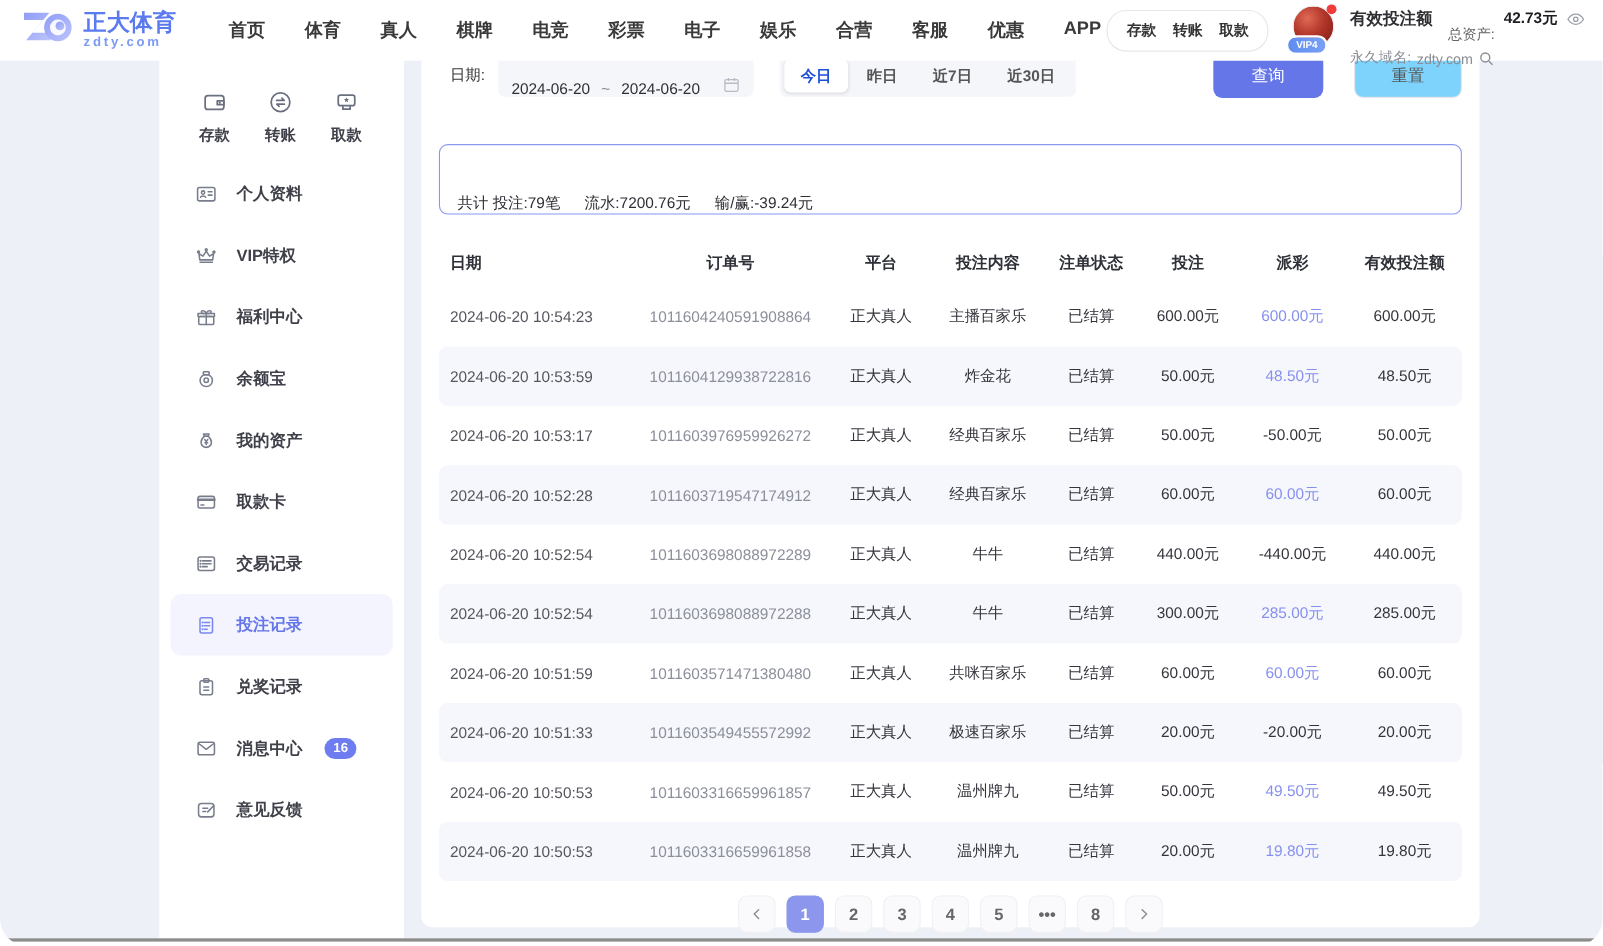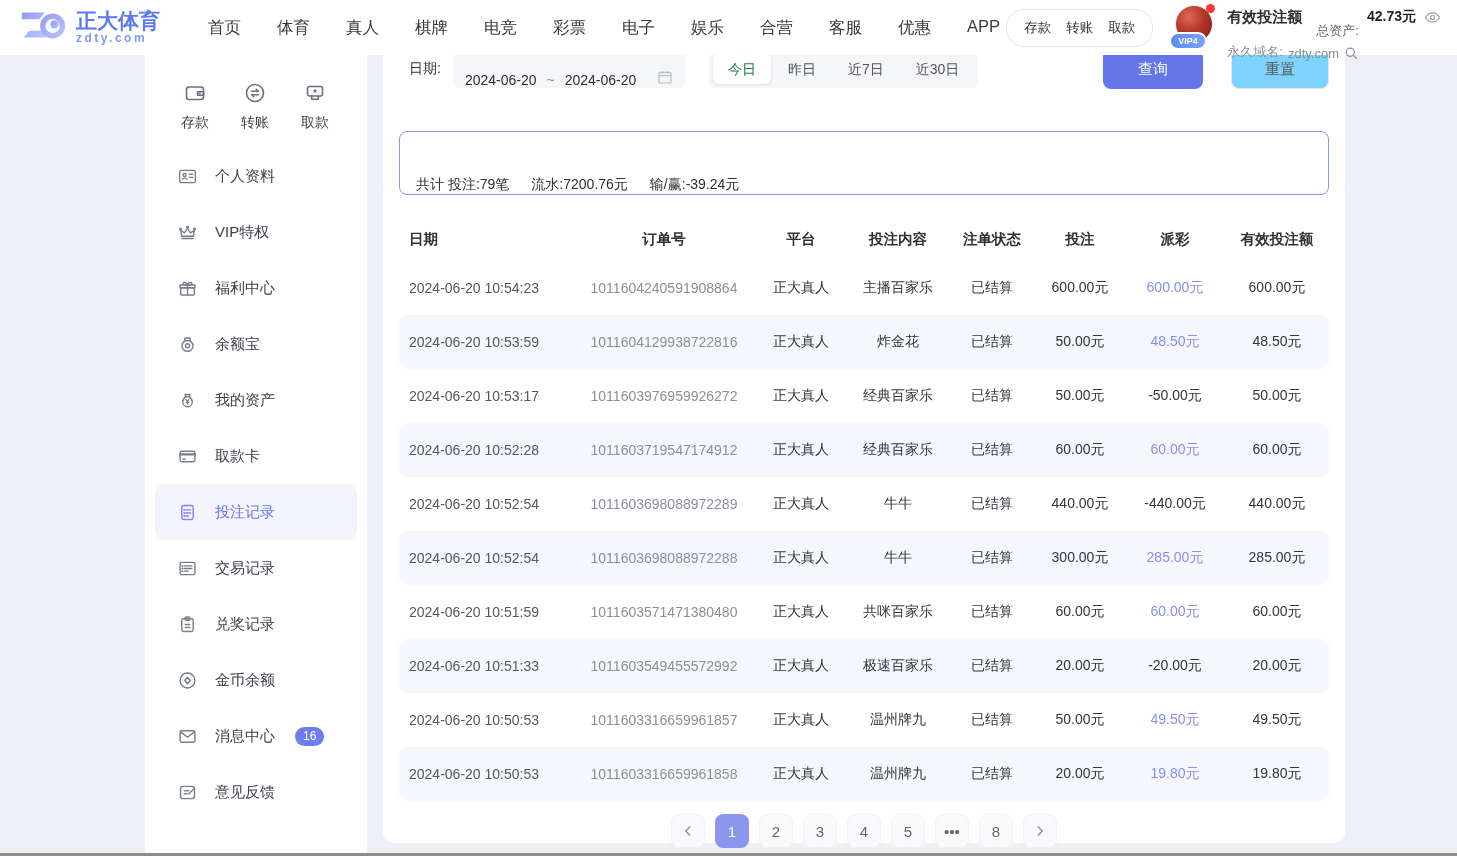--- a/index.html
+++ b/index.html
@@ -1,18 +1,18 @@
 <!DOCTYPE html>
 <html><head>
 <meta charset="utf-8">
 <style>
   html,body{margin:0;padding:0;background:#fff;}
   .page{position:relative;width:1457px;height:860px;background:#fff;overflow:hidden;
-        font-family:"Liberation Sans","DejaVu Sans",sans-serif;color:#333;}
-  a{text-decoration:none;color:inherit;cursor:pointer;}
+        font-family:"Liberation Sans","DejaVu Sans",sans-serif;color:#333;border-radius:25px;}
+  a{text-decoration:none;color:inherit;cursor:pointer;font-weight:bold;}
   button{cursor:pointer;font-family:inherit;}
 
   
   header{position:absolute;top:0;left:0;right:0;height:55px;background:#fff;z-index:30;
          display:flex;align-items:center;padding:0 14px;box-sizing:border-box;}
   .logo{display:flex;align-items:center;gap:8px;margin-left:4px;}
   .logo-txt{display:flex;flex-direction:column;line-height:1.05;}
   .logo-name{font-size:21px;font-weight:bold;color:#5b7af0;}
   .logo-dom{font-size:12px;color:#7d9af5;letter-spacing:2.5px;font-weight:bold;}
   nav{display:flex;gap:32px;margin-left:46px;font-size:16.5px;color:#3a3a3a;}
@@ -60,21 +60,21 @@
         border-radius:10px;box-sizing:border-box;padding:0 16px;}
   .filters{display:flex;align-items:center;padding-top:8px;}
   .f-label{font-size:14px;color:#333;margin-left:10px;}
   .date-input{width:232px;height:38px;background:#f5f6fa;border-radius:6px;display:flex;align-items:flex-end;
               padding:0 12px;gap:10px;font-size:14px;color:#2e2e34;margin-left:12px;box-sizing:border-box;}
   .date-sep{color:#888;}
   .cal-ic{margin-left:auto;color:#b9bcc6;}
   .ranges{display:flex;background:#f5f6fa;border-radius:6px;height:38px;align-items:center;
           padding:0 4px;margin-left:24px;gap:2px;}
   .range-chip{padding:0 15px;height:30px;line-height:30px;font-size:14px;color:#555;border-radius:6px;}
-  .range-chip.active{background:#fff;box-shadow:0 1px 3px rgba(0,0,0,.1);color:#15803d;text-align:center;}
+  .range-chip.active{background:#fff;box-shadow:0 1px 3px rgba(0,0,0,.1);color:#1d4ed8;text-align:center;}
   .f-btns{margin-left:auto;display:flex;gap:28px;}
   .btn-primary{width:100px;height:40px;background:#6577e8;color:#fff;border:none;border-radius:8px;font-size:15px;}
   .btn-ghost{width:98px;height:40px;background:#7dd3fc;color:#555;border:1px solid #e3e4ea;border-radius:8px;font-size:15px;}
 
   .summary{margin-top:42px;height:64px;border:1px solid #8a97f0;border-radius:8px;display:flex;
            align-items:flex-end;padding:0 16px;gap:22px;font-size:14px;color:#2e2e34;box-sizing:border-box;}
 
   .thead{display:flex;margin-top:22px;height:44px;align-items:center;font-size:14.5px;color:#2f3138;font-weight:600;}
   .trow{display:flex;height:54px;align-items:center;font-size:14px;border-radius:8px;}
   .trow:nth-child(even){background:#f6f7fc;}
@@ -266,53 +266,45 @@
       </a>
         <a class="mi-item">
         <span class="mi-ic"><svg viewBox="0 0 24 24" fill="none" stroke="currentColor" stroke-width="1.6" stroke-linecap="round" stroke-linejoin="round" width="100%" height="100%">
               <rect x="3.5" y="6" width="17" height="12" rx="2"></rect>
               <path d="M3.5 9.6h17" stroke-width="2.6"></path>
               <path d="M6.5 15h3"></path>
             </svg></span>
         <span class="mi-label">取款卡</span>
 
       </a>
+        <a class="mi-item">
+        <span class="mi-ic"><svg viewBox="0 0 24 24" fill="none" stroke="currentColor" stroke-width="1.6" stroke-linecap="round" stroke-linejoin="round" width="100%" height="100%">
+              <rect x="3.5" y="5" width="17" height="14" rx="2"></rect>
+              <path d="M8 9h9M8 12h9M8 15h5"></path>
+              <path d="M6 9h.01M6 12h.01M6 15h.01" stroke-width="2.2"></path>
+            </svg></span>
+        <span class="mi-label">交易记录</span>
+
+      </a>
         <a class="mi-item active">
         <span class="mi-ic"><svg viewBox="0 0 24 24" fill="none" stroke="currentColor" stroke-width="1.6" stroke-linecap="round" stroke-linejoin="round" width="100%" height="100%">
               <rect x="5.5" y="4" width="13" height="16" rx="2"></rect>
               <path d="M10 9h5.5M10 12.5h5.5M10 16h3"></path>
               <path d="M8.2 9h.01M8.2 12.5h.01M8.2 16h.01" stroke-width="2.2"></path>
             </svg></span>
         <span class="mi-label">投注记录</span>
 
       </a>
         <a class="mi-item">
         <span class="mi-ic"><svg viewBox="0 0 24 24" fill="none" stroke="currentColor" stroke-width="1.6" stroke-linecap="round" stroke-linejoin="round" width="100%" height="100%">
-              <rect x="3.5" y="5" width="17" height="14" rx="2"></rect>
-              <path d="M8 9h9M8 12h9M8 15h5"></path>
-              <path d="M6 9h.01M6 12h.01M6 15h.01" stroke-width="2.2"></path>
-            </svg></span>
-        <span class="mi-label">交易记录</span>
-
-      </a>
-        <a class="mi-item">
-        <span class="mi-ic"><svg viewBox="0 0 24 24" fill="none" stroke="currentColor" stroke-width="1.6" stroke-linecap="round" stroke-linejoin="round" width="100%" height="100%">
               <rect x="5.5" y="5.5" width="13" height="14.5" rx="2"></rect>
               <rect x="9.3" y="3.5" width="5.4" height="3.6" rx="1"></rect>
               <path d="M9.5 12h5M9.5 15.5h5"></path>
             </svg></span>
         <span class="mi-label">兑奖记录</span>
-
-      </a>
-        <a class="mi-item">
-        <span class="mi-ic"><svg viewBox="0 0 24 24" fill="none" stroke="currentColor" stroke-width="1.6" stroke-linecap="round" stroke-linejoin="round" width="100%" height="100%">
-              <circle cx="12" cy="12" r="8.5"></circle>
-              <path d="M12 8.2l3.2 3.8-3.2 3.8-3.2-3.8z"></path>
-            </svg></span>
-        <span class="mi-label">金币余额</span>
 
       </a>
         <a class="mi-item">
         <span class="mi-ic"><svg viewBox="0 0 24 24" fill="none" stroke="currentColor" stroke-width="1.6" stroke-linecap="round" stroke-linejoin="round" width="100%" height="100%">
               <rect x="3.5" y="5.5" width="17" height="13" rx="2"></rect>
               <path d="M4.5 7l7.5 5.8L19.5 7"></path>
             </svg></span>
         <span class="mi-label">消息中心</span>
         <span class="mi-badge">16</span>
       </a>

